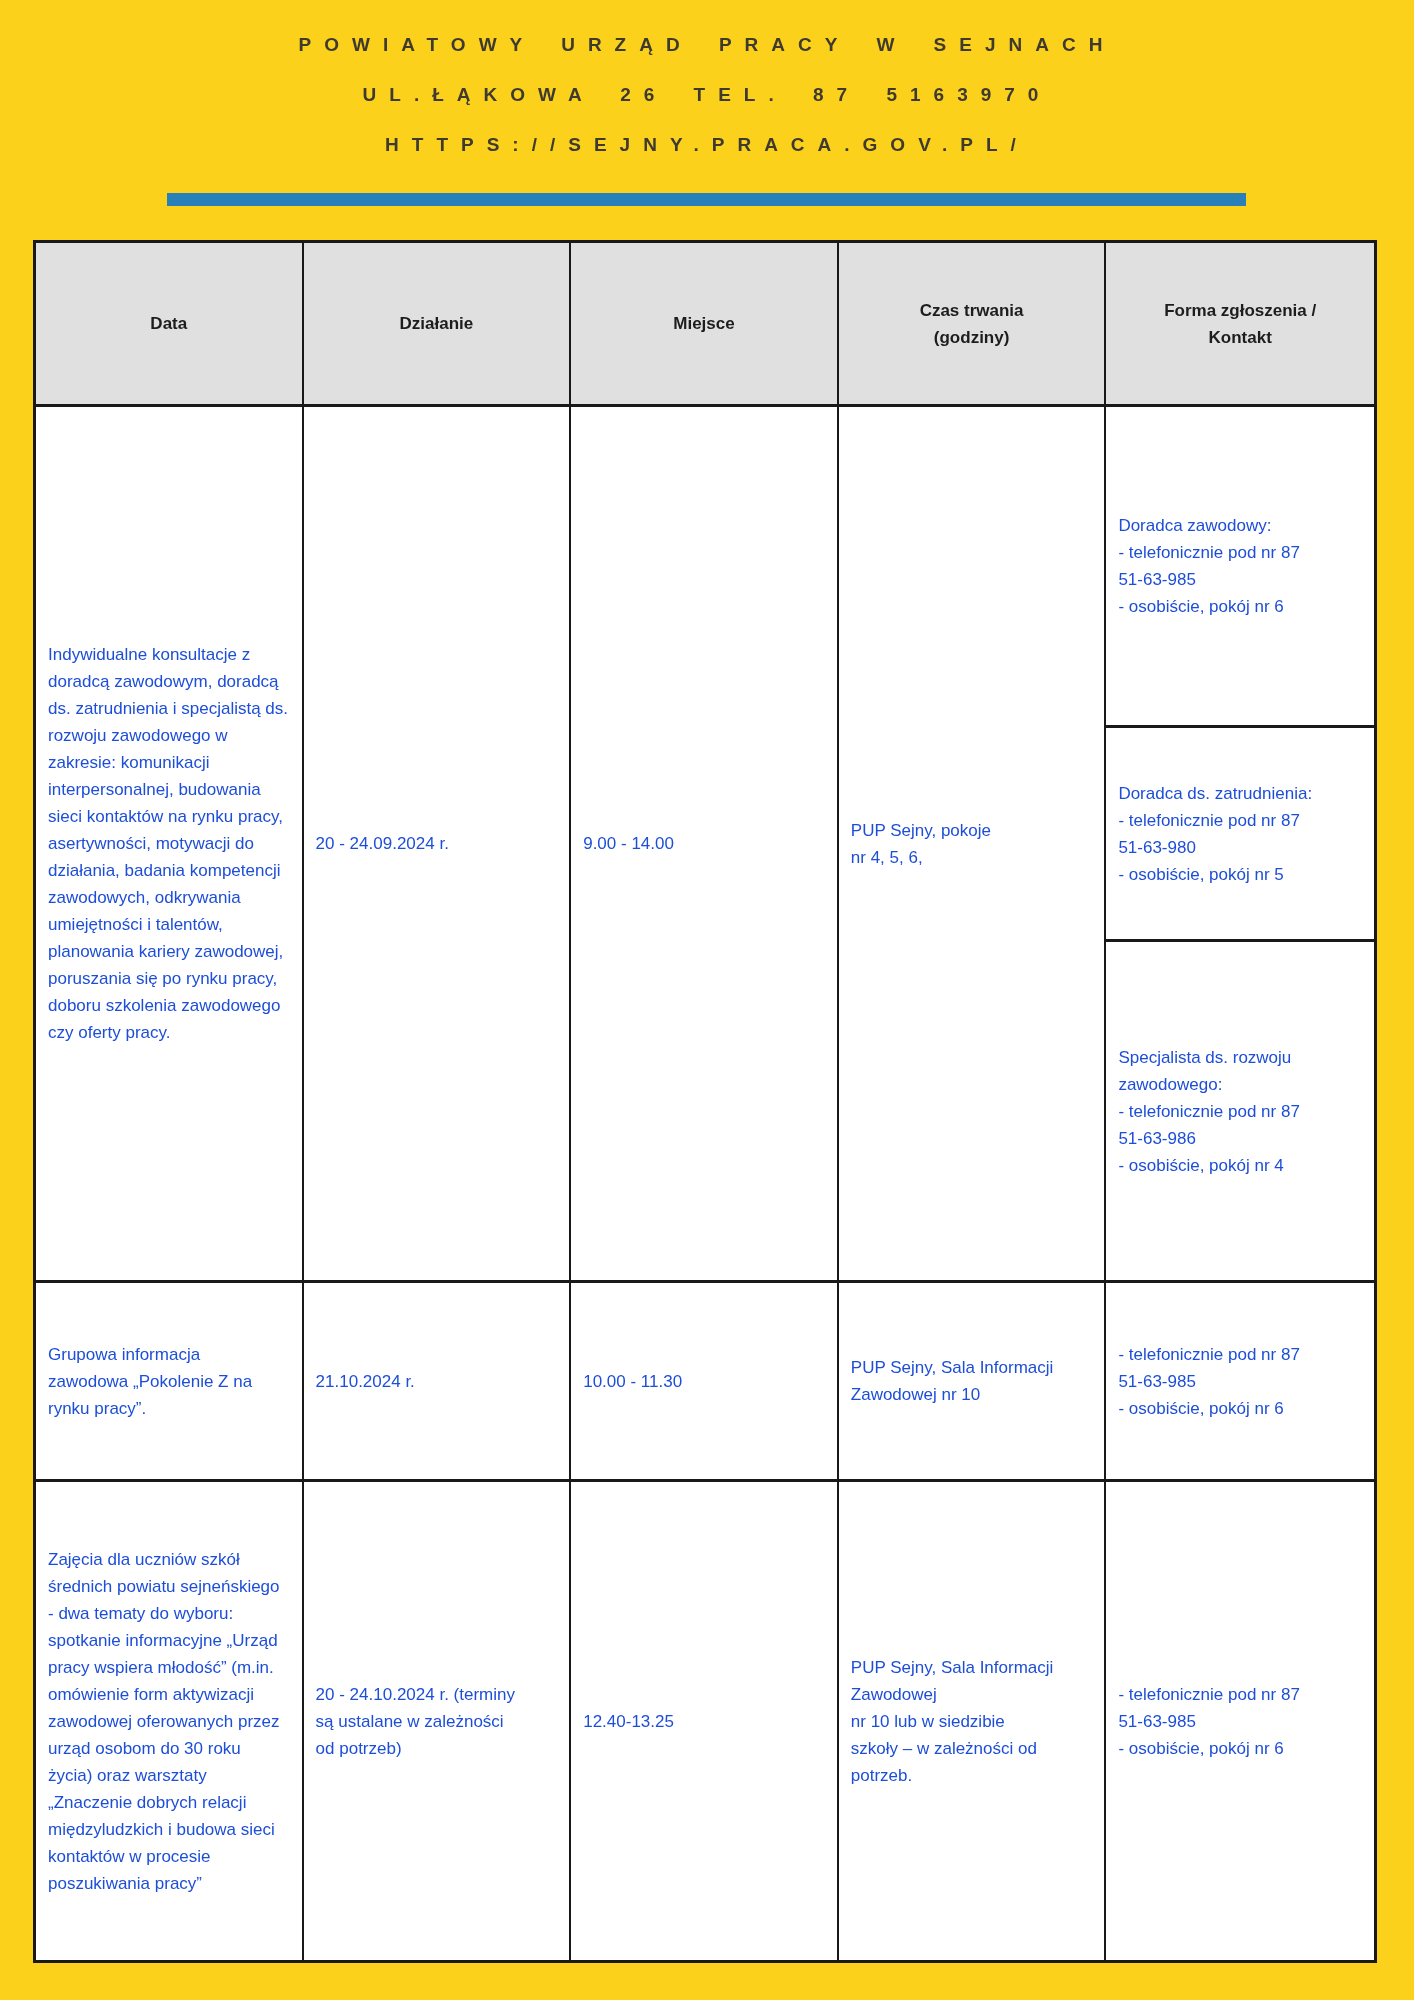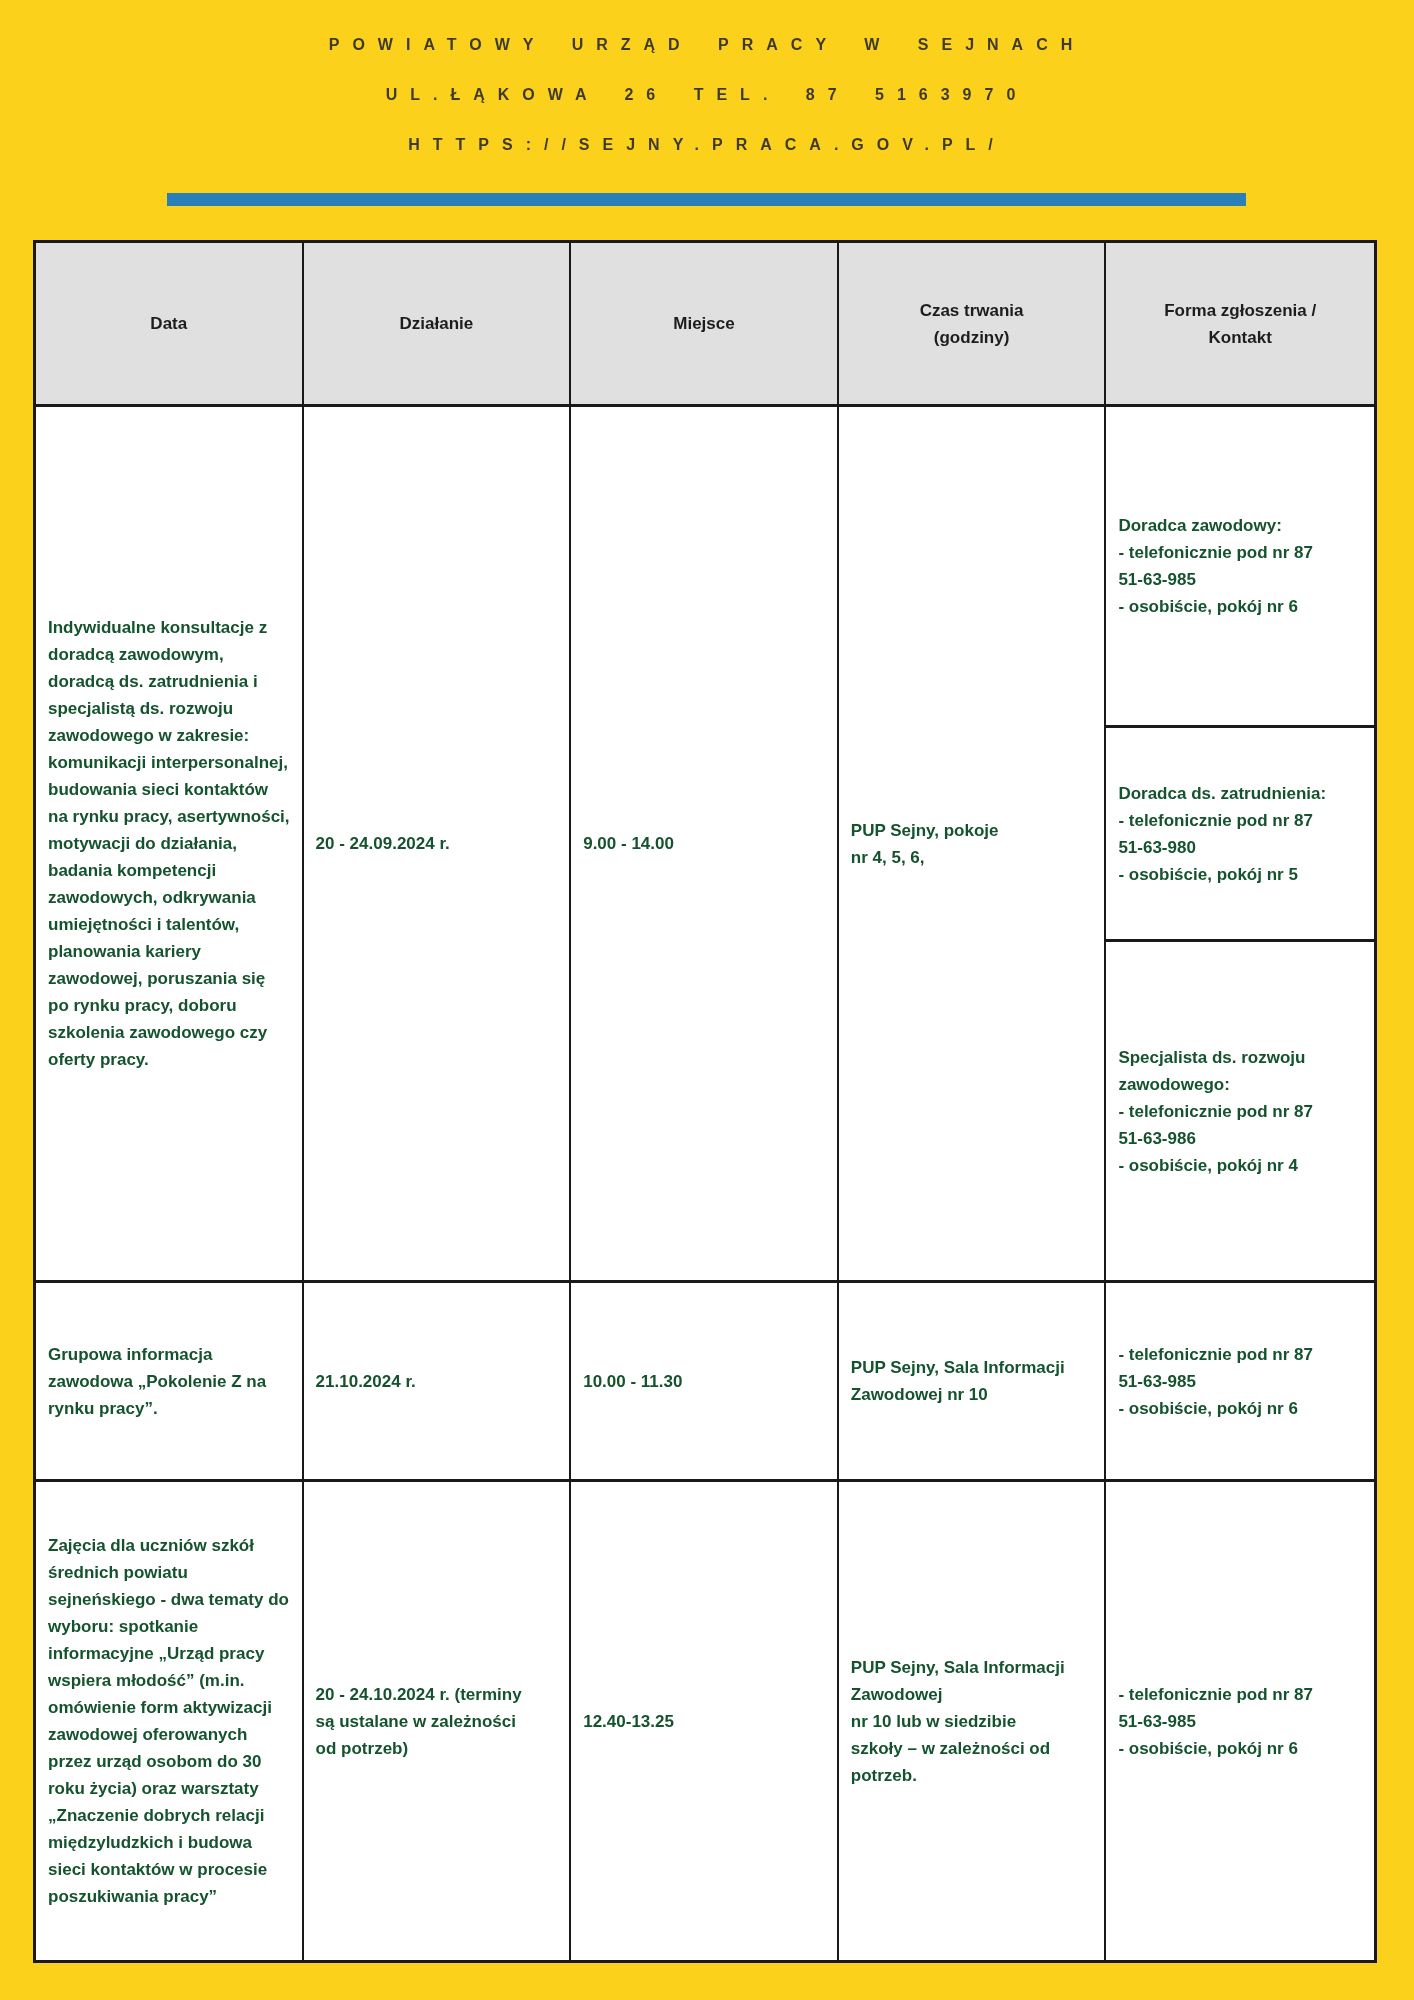--- a/index.html
+++ b/index.html
@@ -16,21 +16,21 @@
   }
   
   .masthead{
     position:absolute;
     top:20px;
     left:0;
     width:100%;
     text-align:center;
     color:#3F3A30;
     font-weight:700;
-    font-size:16px;
+    font-size:19px;
     letter-spacing:13px;
     word-spacing:8px;
   }
   .m-line{height:50px;line-height:50px;white-space:nowrap;}
   .accent-bar{
     position:absolute;
     left:167px;
     top:193px;
     width:1079px;
     height:13px;
@@ -52,22 +52,21 @@
   }
   .cell{
     box-sizing:border-box;
     border-right:2px solid #191919;
     border-bottom:3px solid #191919;
     display:flex;
     align-items:center;
     padding:10px 12px;
     font-size:17px;
     line-height:27px;
-    color:#14532d;
-    font-weight:bold;
+    color:#1d4ed8;
   }
   .hcell{
     background:#E0E0E0;
     font-weight:700;
     color:#1D1D1D;
     justify-content:center;
     text-align:center;
     white-space:pre-line;
   }
   .pre{white-space:pre-line;}

